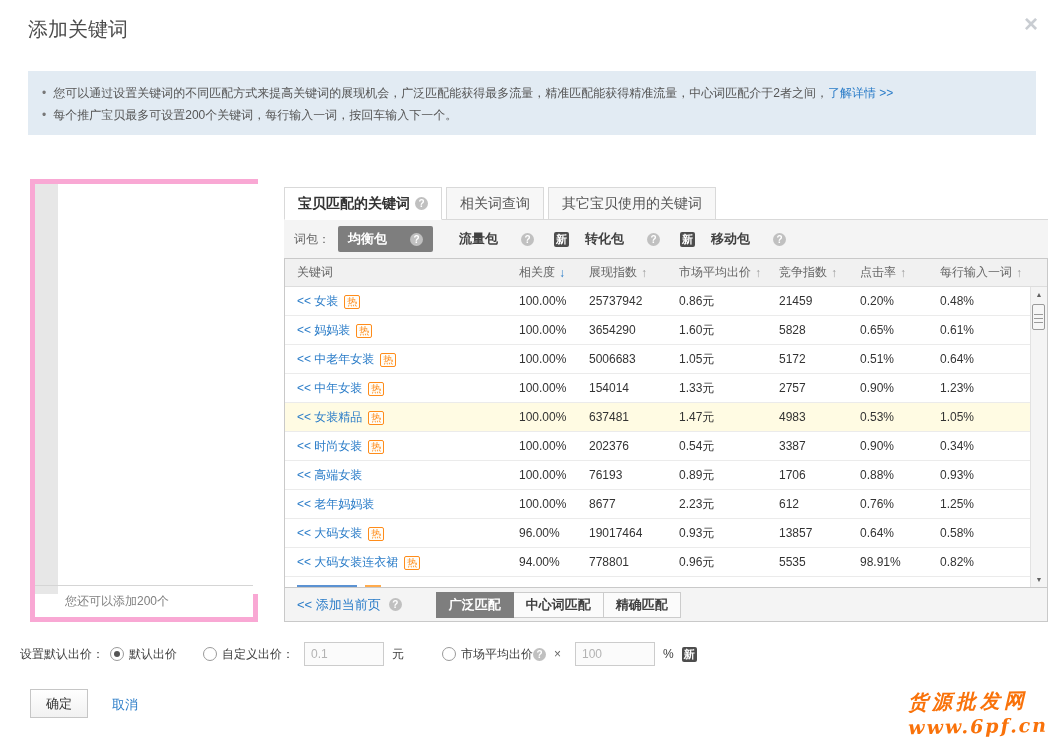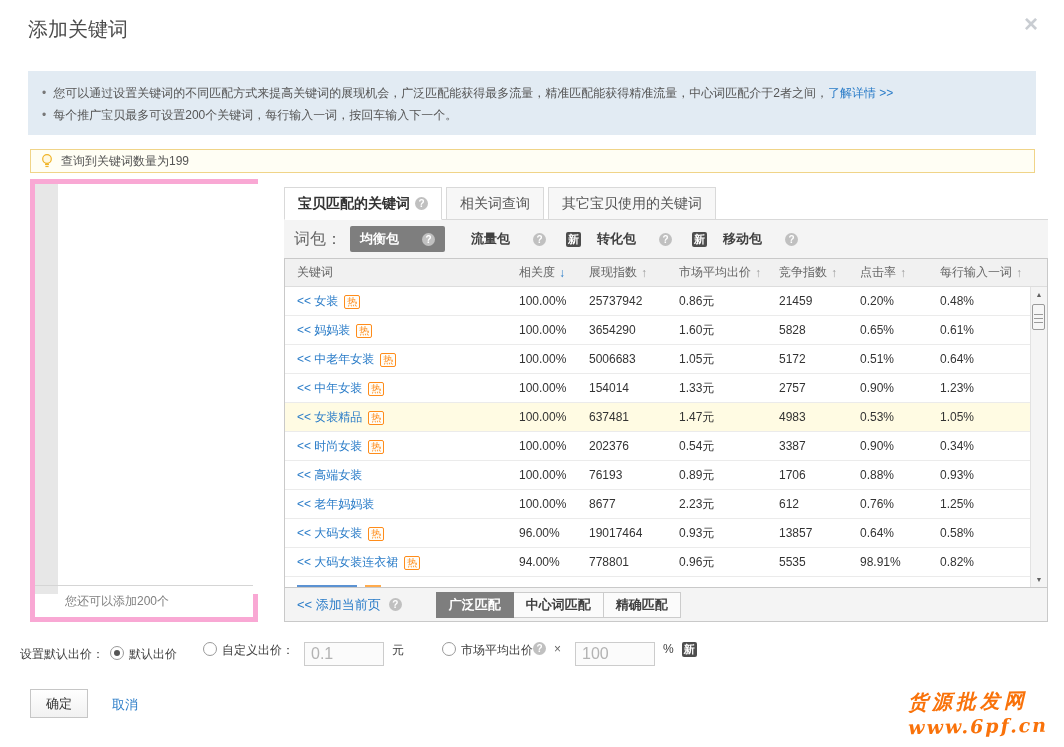--- a/index.html
+++ b/index.html
@@ -30,21 +30,21 @@
 
   
   .right-panel { position:absolute; left:284px; top:187px; width:764px; }
   .tab-bar { position:relative; height:33px; display:flex; }
   .tab-bar::after { content:""; position:absolute; left:0; right:0; bottom:0; border-bottom:1px solid #d9d9d9; }
   .tab { position:relative; z-index:2; height:33px; line-height:31px; padding:0 13px; font-size:14px; color:#555; background:#f7f7f7; border:1px solid #d9d9d9; margin-right:4px; cursor:pointer; display:flex; align-items:center; gap:5px; }
   .tab.active { background:#fff; border-bottom:1px solid #fff; font-weight:bold; color:#333; }
 
   
   .wordpack-row { height:38px; background:#f4f4f4; display:flex; align-items:center; padding-left:10px; }
-  .wp-label { font-size:16px; color:#666; margin-right:8px; }
+  .wp-label { font-size:12px; color:#666; margin-right:8px; }
   .wp-btn { display:flex; align-items:center; gap:23px; font-size:13px; font-weight:bold; color:#404040; padding:4px 10px; border-radius:2px; margin-right:10px; cursor:pointer; background:transparent; border:none; font-family:inherit; }
   .wp-btn.active { background:#7e7e7e; color:#fff; }
 
   .help-icon { display:inline-block; width:13px; height:13px; border-radius:50%; background:#c0c0c0; color:#fff; font-size:10px; line-height:13px; text-align:center; font-weight:bold; cursor:pointer; }
   .new-badge { display:inline-block; background:#4d4d4d; color:#fff; font-size:11px; line-height:15px; padding:0 2px; border-radius:2px; font-weight:bold; }
 
   
   .table-outer { border:1px solid #c9c9c9; width:764px; background:#fff; }
   .table-header { display:flex; height:28px; background:#f1f1f1; border-bottom:1px solid #ddd; align-items:center; }
   .hcell { font-size:12px; color:#666; display:flex; align-items:center; gap:4px; }
@@ -81,22 +81,22 @@
   .add-page-link { font-size:13px; color:#2a7cc8; text-decoration:none; cursor:pointer; }
   .match-group { display:flex; margin-left:26px; }
   .match-btn { height:26px; padding:0 12px; font-size:13px; font-weight:bold; color:#404040; background:#fbfbfb; border:1px solid #ccc; margin-right:-1px; cursor:pointer; font-family:inherit; }
   .match-btn.active { background:#7e7e7e; color:#fff; border-color:#7e7e7e; position:relative; z-index:1; }
 
   
   .bid-row { position:absolute; left:20px; top:641px; height:26px; display:flex; align-items:center; font-size:12px; color:#404040; }
   .bid-label { margin-right:6px; }
   .radio { display:inline-block; width:14px; height:14px; border-radius:50%; border:1px solid #9a9a9a; background:#fff; margin-right:5px; vertical-align:-3px; cursor:pointer; position:relative; }
   .radio.selected::after { content:""; position:absolute; left:3px; top:3px; width:6px; height:6px; border-radius:50%; background:#555; }
-  .bid-opt { display:flex; align-items:flex-start; margin-right:26px; cursor:pointer; }
-  .bid-input { width:80px; height:24px; border:1px solid #ccc; background:#fbfbfb; color:#b3b3b3; font-size:16px; padding-left:6px; margin:0 8px 0 10px; font-family:inherit; }
+  .bid-opt { display:flex; align-items:center; margin-right:26px; cursor:pointer; }
+  .bid-input { width:80px; height:24px; border:1px solid #ccc; background:#fbfbfb; color:#b3b3b3; font-size:12px; padding-left:6px; margin:0 8px 0 10px; font-family:inherit; }
   .unit { margin-right:8px; }
   .mult { color:#666; margin:0 4px 0 8px; }
 
   
   .confirm-btn { position:absolute; left:30px; top:689px; width:58px; height:29px; border:1px solid #c6c6c6; border-radius:0; background:linear-gradient(#ffffff,#f1f1f1); font-size:13px; color:#333; cursor:pointer; font-family:inherit; }
   .cancel-link { position:absolute; left:112px; top:696px; font-size:13px; color:#2a7cc8; text-decoration:none; cursor:pointer; }
 
   
   .watermark { position:absolute; right:16px; bottom:10px; text-align:left; color:#f9720a; font-family:"DejaVu Serif",serif; font-style:italic; font-weight:bold; transform:rotate(-1deg); }
   .wm-line1 { font-size:20px; letter-spacing:4px; }
@@ -112,28 +112,20 @@
 
   <div class="notice-box">
     <div class="notice-line">
       <span class="bullet">•</span><span>您可以通过设置关键词的不同匹配方式来提高关键词的展现机会，广泛匹配能获得最多流量，精准匹配能获得精准流量，中心词匹配介于2者之间，</span><a class="notice-link">了解详情 &gt;&gt;</a>
     </div>
     <div class="notice-line">
       <span class="bullet">•</span><span>每个推广宝贝最多可设置200个关键词，每行输入一词，按回车输入下一个。</span>
     </div>
   </div>
 
-  <div class="tip-bar">
-    <svg class="bulb" viewBox="0 0 12 16">
-      <circle cx="6" cy="6" r="4.3" fill="#fff8e0" stroke="#f0b429" stroke-width="1.2"></circle>
-      <rect x="4" y="10.5" width="4" height="1.5" fill="#f0b429"></rect>
-      <rect x="4.4" y="12.8" width="3.2" height="1.3" fill="#f0b429"></rect>
-    </svg>
-    <span class="tip-text">查询到关键词数量为199</span>
-  </div>
 
   <div class="left-panel">
     <div class="gutter"></div>
     <textarea class="kw-textarea" style=""></textarea>
     <div class="left-footer">您还可以添加200个</div>
   </div>
 
   <div class="right-panel">
     <div class="tab-bar">
         <div class="tab active">

